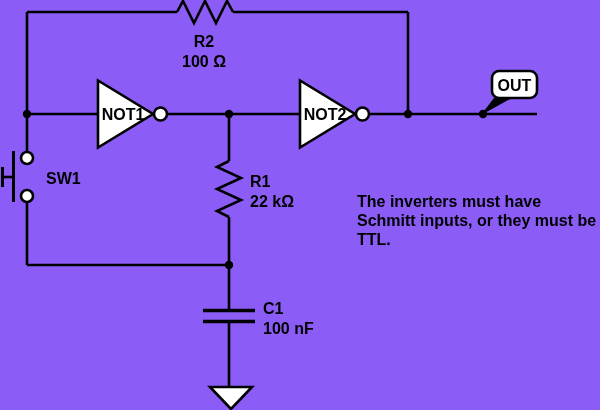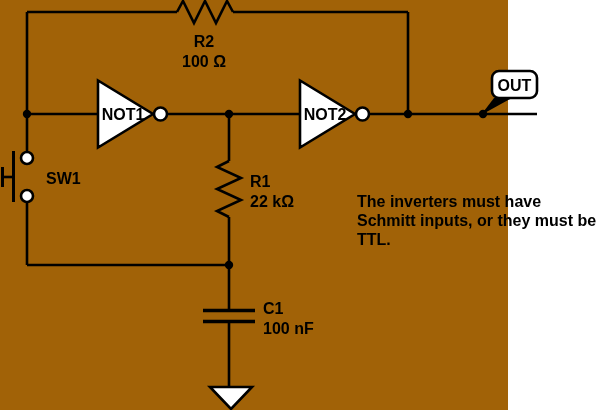--- a/index.html
+++ b/index.html
@@ -5,23 +5,23 @@
   html, body {
     margin: 0;
     padding: 0;
     background: #ffffff;
     width: 600px;
     height: 410px;
     overflow: hidden;
   }
   .canvas {
     position: relative;
-    width: 508px;
+    width: 600px;
     height: 410px;
-    background: #a16207;
+    background: #8b5cf6;
   }
   svg {
     display: block;
   }
   svg text {
     font-family: "Liberation Sans", "DejaVu Sans", sans-serif;
     font-weight: bold;
     fill: #000000;
   }
   .lbl      { font-size: 16px; }

